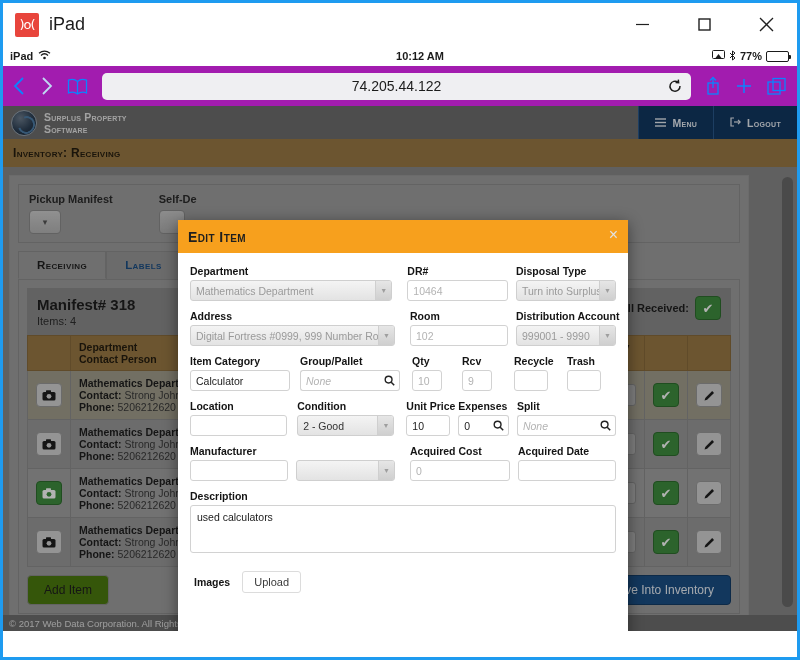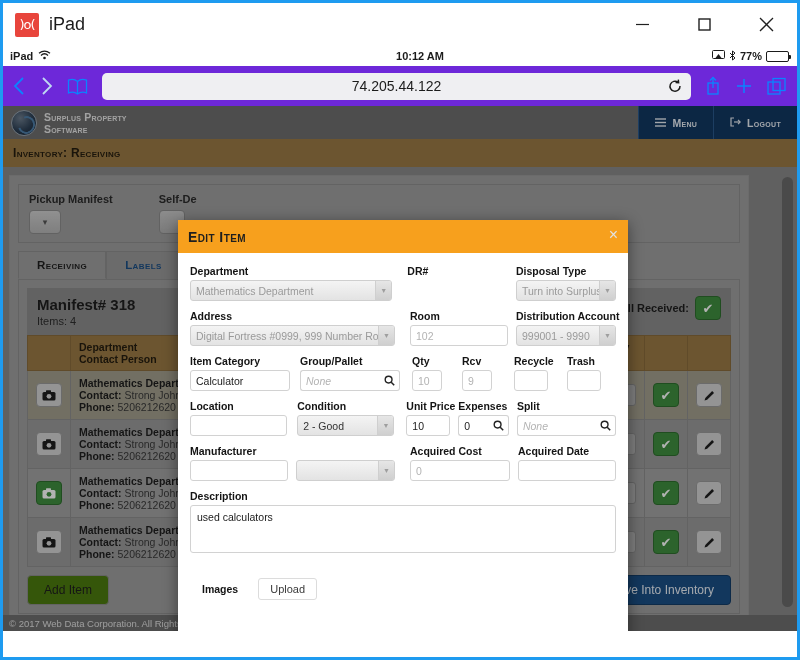--- a/index.html
+++ b/index.html
@@ -74,21 +74,21 @@
   .battery-shell::after {
     content: ""; position: absolute; right: -3px; top: 3px;
     width: 2px; height: 4px; background: #1b1b1b; border-radius: 0 1px 1px 0;
   }
   .battery-fill { height: 100%; background: #1b1b1b; border-radius: 1px; }
 
   
   .browserbar {
     position: relative;
     height: 40px;
-    background: #6d28d9;
+    background: #a21caf;
     display: flex; align-items: center;
     padding: 0 10px;
     gap: 14px;
   }
   .nav-ico { color: #0a84ff; display: flex; align-items: center; justify-content: center; }
   .nav-ico.disabled { color: #bfd9f2; }
   .urlbar {
     flex: 1;
     height: 27px;
     background: #efeff2;
@@ -758,20 +758,21 @@
         <div class="frm-row">
           <div class="fg" style="width:205px">
             <span class="lbl">Department</span>
             <div class="sel">
               <span class="sel-text">Mathematics Department</span>
               <span class="sel-caret">▼</span>
             </div>
           </div>
           <div class="fg" style="width:102px;margin-left:15px">
             <span class="lbl">DR#</span>
+            <div class="inp ph">10464</div>
           </div>
           <div class="fg" style="width:100px;margin-left:8px">
             <span class="lbl">Disposal Type</span>
             <div class="sel">
               <span class="sel-text">Turn into Surplus</span>
               <span class="sel-caret">▼</span>
             </div>
           </div>
         </div>
 
@@ -895,21 +896,21 @@
           </div>
         </div>
 
         <div style="margin-bottom:18px">
           <div class="lbl">Description</div>
           <div class="ta">used calculators</div>
         </div>
 
         <div>
           <div style="display:flex;align-items:center;gap:8px;margin-bottom:6px">
-            <span class="lbl" style="margin:12px">Images</span>
+            <span class="lbl" style="margin:4px">Images</span>
             <span class="upload-btn">Upload</span>
           </div>
 
         </div>
 
       </div>
     </div>
 
   </div>
 </div>

